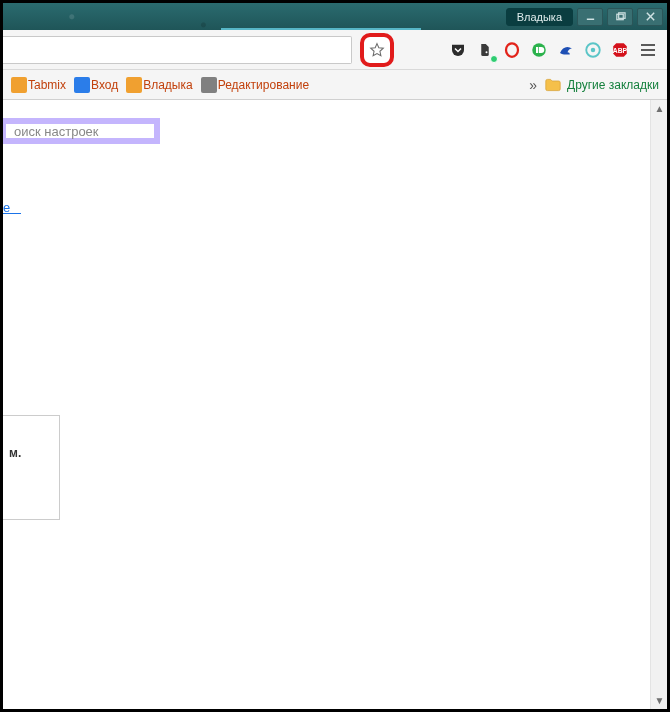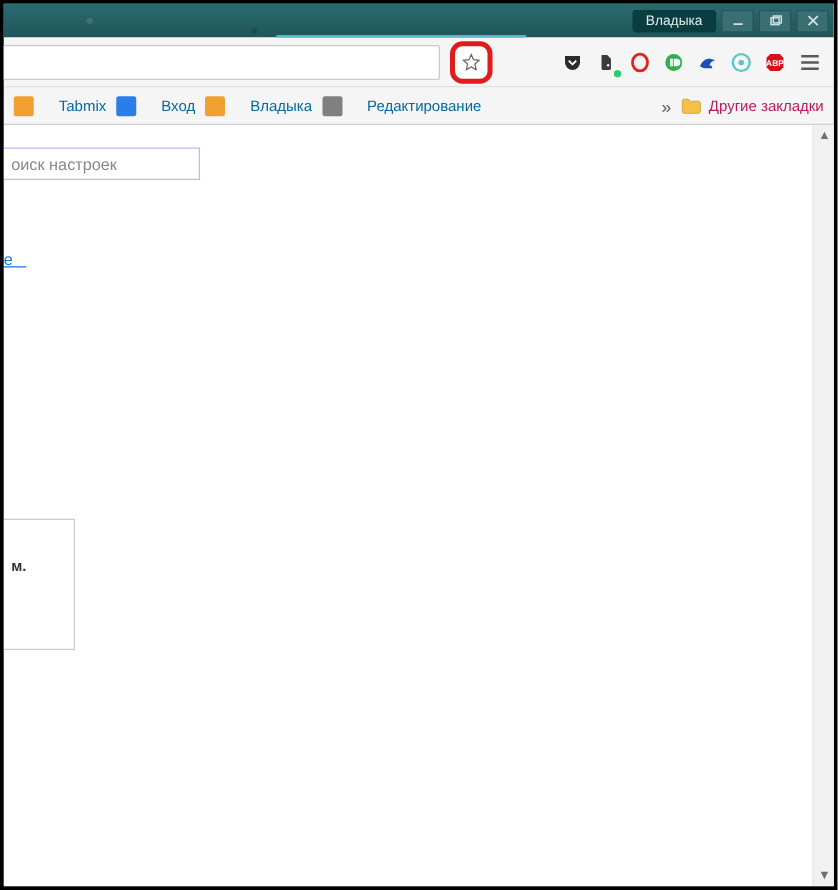--- a/index.html
+++ b/index.html
@@ -104,45 +104,45 @@
     background: #f5f5f5;
     border-bottom: 1px solid #d0d0d0;
     display: flex;
     align-items: center;
     padding: 0 8px;
     font-size: 12px;
     color: #777;
     gap: 8px;
   }
   .bm-item {
-    display: flex; align-items: center; gap: 20px;
-    color: #0369a1;
+    display: flex; align-items: center; gap: 1px;
+    color: #c2410c;
     filter: blur(0.6px);
     cursor: pointer;
   }
   .bm-favicon { width: 16px; height: 16px; border-radius: 2px; }
   .bookbar .spacer { flex: 1; }
   .chev2 { color: #555; font-size: 14px; cursor: pointer; }
   .folder {
     display: flex; align-items: center; gap: 6px;
-    color: #be185d; cursor: pointer;
+    color: #15803d; cursor: pointer;
   }
   .folder svg { width: 16px; height: 14px; }
 
   .content {
     position: relative;
     height: calc(100% - 27px - 40px - 30px);
     background: #fff;
     overflow: hidden;
   }
   .search-settings {
     position: absolute;
     left: -3px; top: 18px;
     width: 160px; height: 26px;
-    border: 1px solid #c4b5fd;
+    border: 6px solid #c4b5fd;
     background: #fff;
     font-size: 13px;
     color: #888;
     padding: 0 8px;
     display: flex; align-items: center;
   }
   .bluelink {
     position: absolute;
     left: 0; top: 100px;
     width: 18px;

